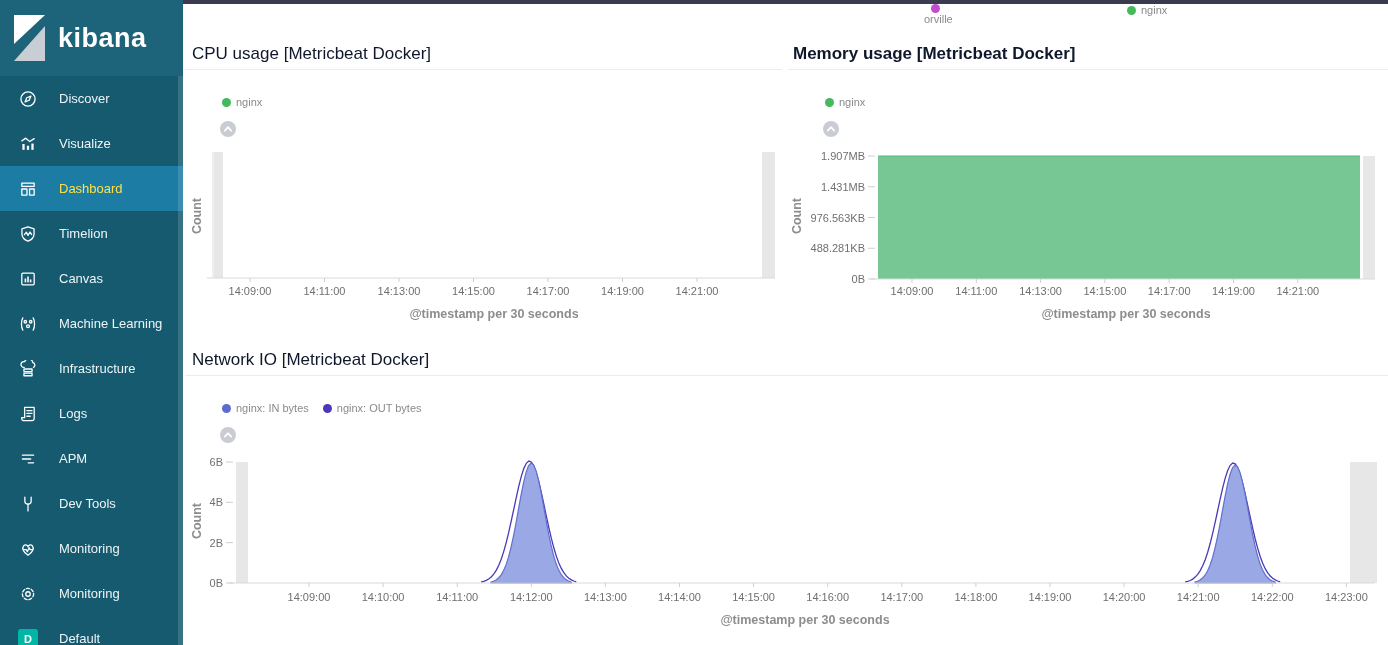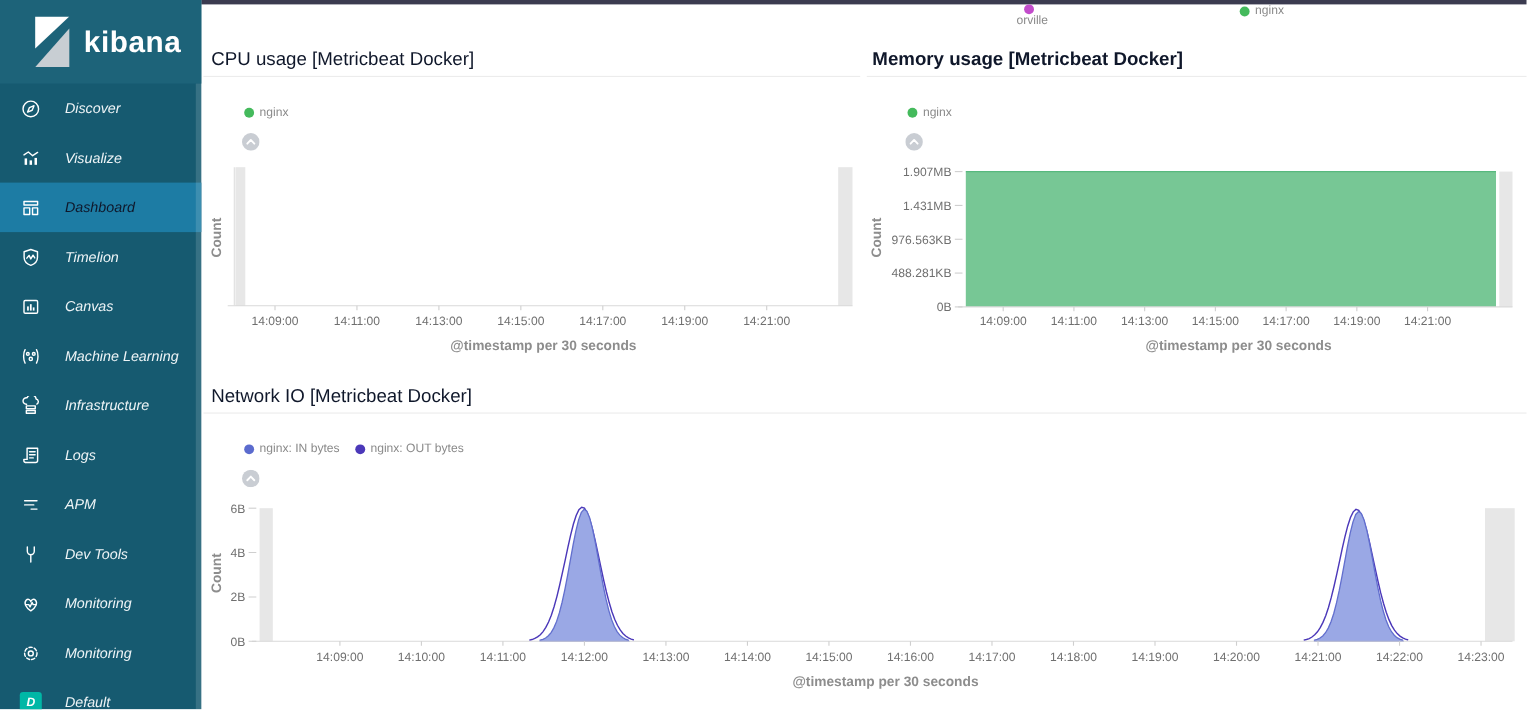--- a/index.html
+++ b/index.html
@@ -1,25 +1,25 @@
 <!DOCTYPE html>
 <html><head>
 <meta charset="utf-8">
 <style>
   html,body{margin:0;padding:0;background:#fff;}
   body{font-family:"Liberation Sans",sans-serif;}
   #stage{position:relative;width:1388px;height:645px;overflow:hidden;background:#fff;}
 
   
   .sidebar{position:absolute;left:0;top:0;width:183px;height:645px;background:#165a70;z-index:5;}
-  .logo{height:76px;display:flex;align-items:center;padding-left:13px;background:#1d6379;cursor:pointer;justify-content:center;}
+  .logo{height:76px;display:flex;align-items:center;padding-left:13px;background:#1d6379;cursor:pointer;}
   .logo-text{color:#fff;font-size:27px;font-weight:600;margin-left:12px;letter-spacing:.5px;}
   .nav{position:absolute;top:76px;left:0;right:0;}
-  .nav-item{display:flex;align-items:center;height:45px;padding-left:18px;color:#eef4f6;font-size:13px;cursor:pointer;font-style:italic;}
-  .nav-item.selected{background:#1d7ca4;color:#0f172a;}
+  .nav-item{display:flex;align-items:center;height:45px;padding-left:18px;color:#eef4f6;font-size:13px;cursor:pointer;}
+  .nav-item.selected{background:#1d7ca4;color:#fde047;}
   .nav-icon{width:20px;height:20px;margin-right:21px;flex:0 0 20px;display:flex;align-items:center;justify-content:center;}
   .nav-icon svg{width:18px;height:18px;stroke:#fff;fill:none;stroke-width:1.15;stroke-linecap:round;stroke-linejoin:round;}
   .badge-d{width:20px;height:20px;border-radius:3px;background:#00b7a6;color:#fff;font-size:11px;font-weight:700;display:flex;align-items:center;justify-content:center;}
   .scroll-track{position:absolute;right:0;top:76px;bottom:0;width:5px;background:rgba(255,255,255,.14);}
 
   
   .top-strip{position:absolute;left:183px;top:0;width:1205px;height:4px;background:#3b3b50;}
   .cut-legend-item{position:absolute;top:4px;display:flex;align-items:center;font-size:11px;color:#8a8a8a;cursor:pointer;}
   .legend-dot{width:9px;height:9px;border-radius:50%;margin-right:5px;flex:0 0 9px;}
 

